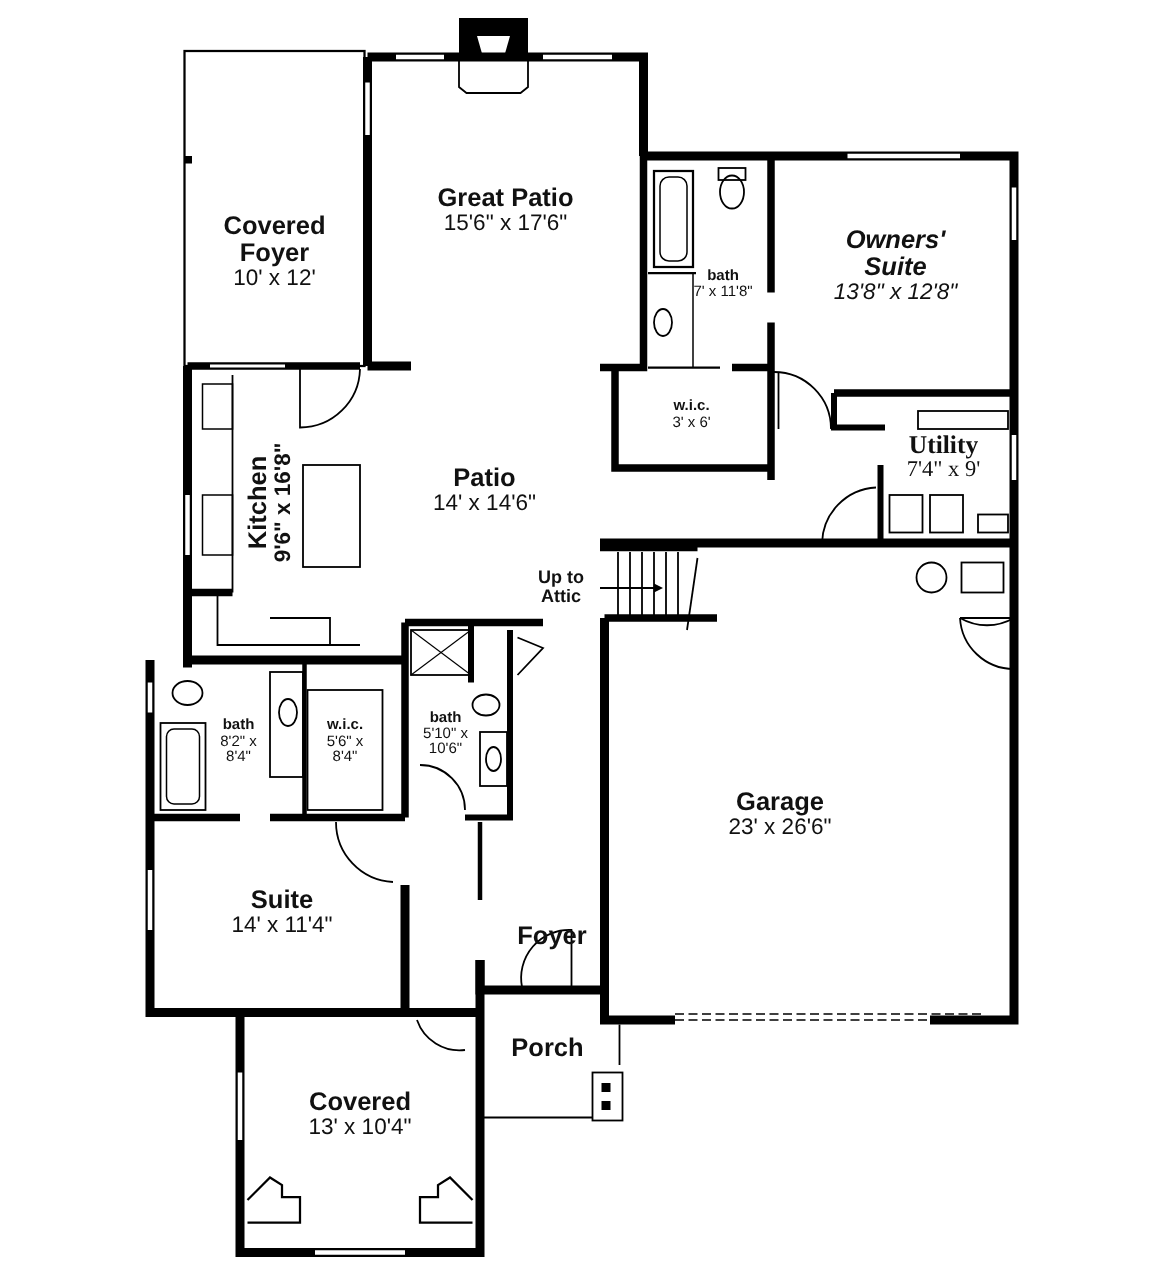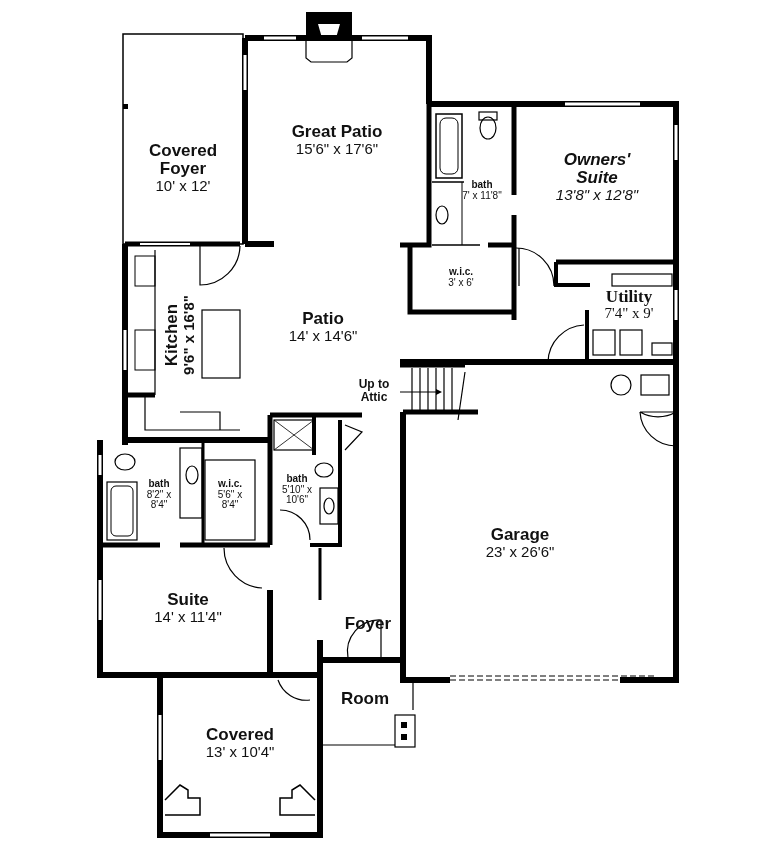--- a/index.html
+++ b/index.html
@@ -230,19 +230,19 @@
 <div class="label" style="left:188px; top:608px;">
   <span class="name">Suite</span>
   <span class="dim">14' x 11'4"</span>
 </div>
 
 <div class="label" style="left:368px; top:609px;margin-top:15px;">
   <span class="name">Foyer</span>
 </div>
 
 <div class="label" style="left:365px; top:699px;">
-  <span class="name">Room</span>
+  <span class="name">Porch</span>
 </div>
 
 <div class="label" style="left:240px; top:743px;">
   <span class="name">Covered</span>
   <span class="dim">13' x 10'4"</span>
 </div>
 
 </body></html>

